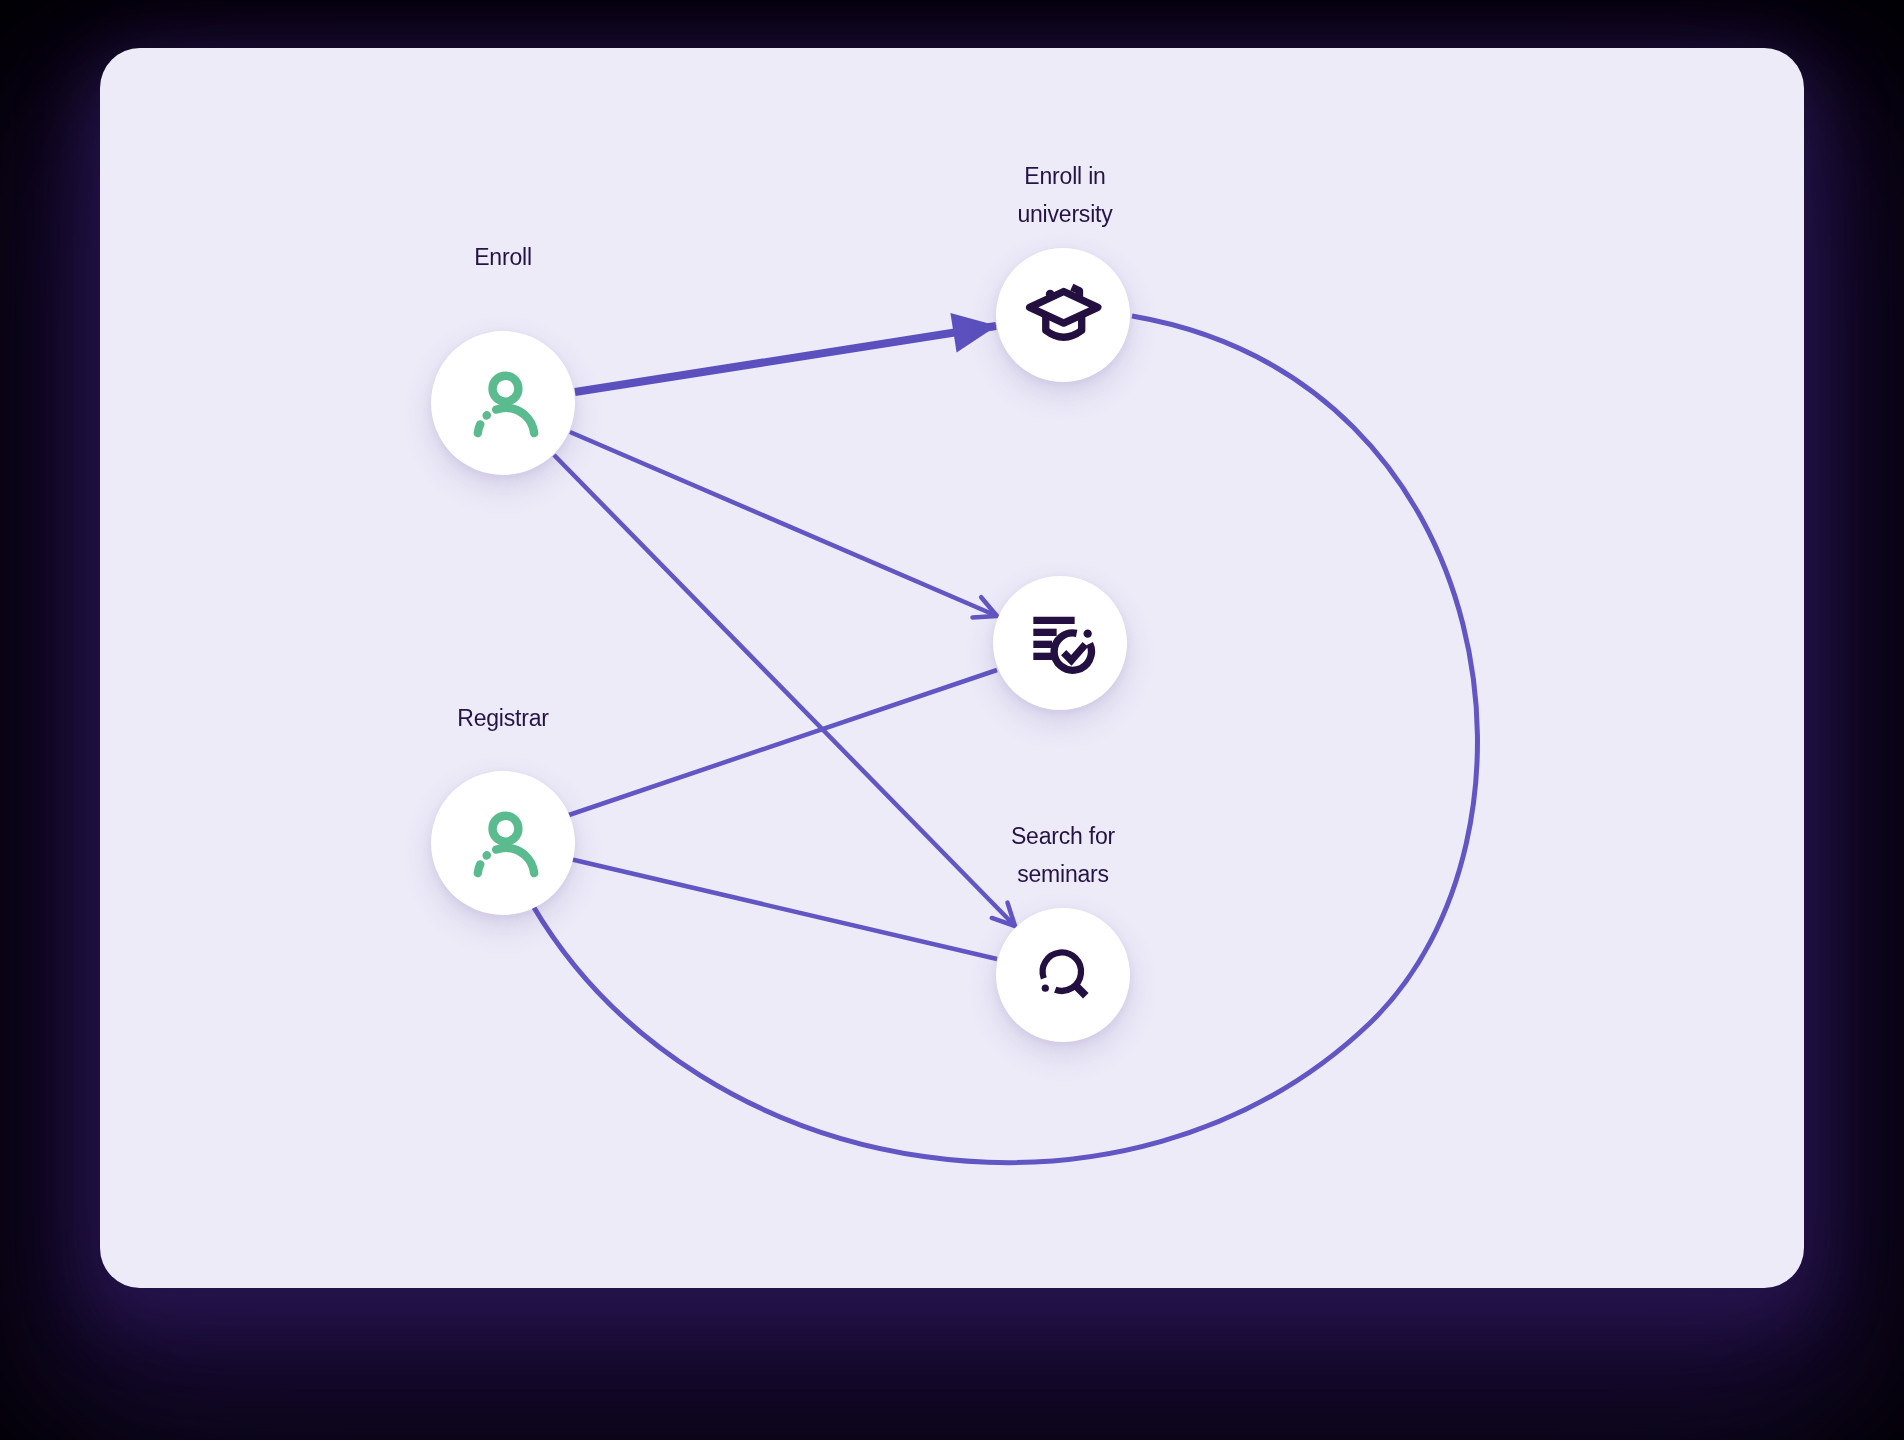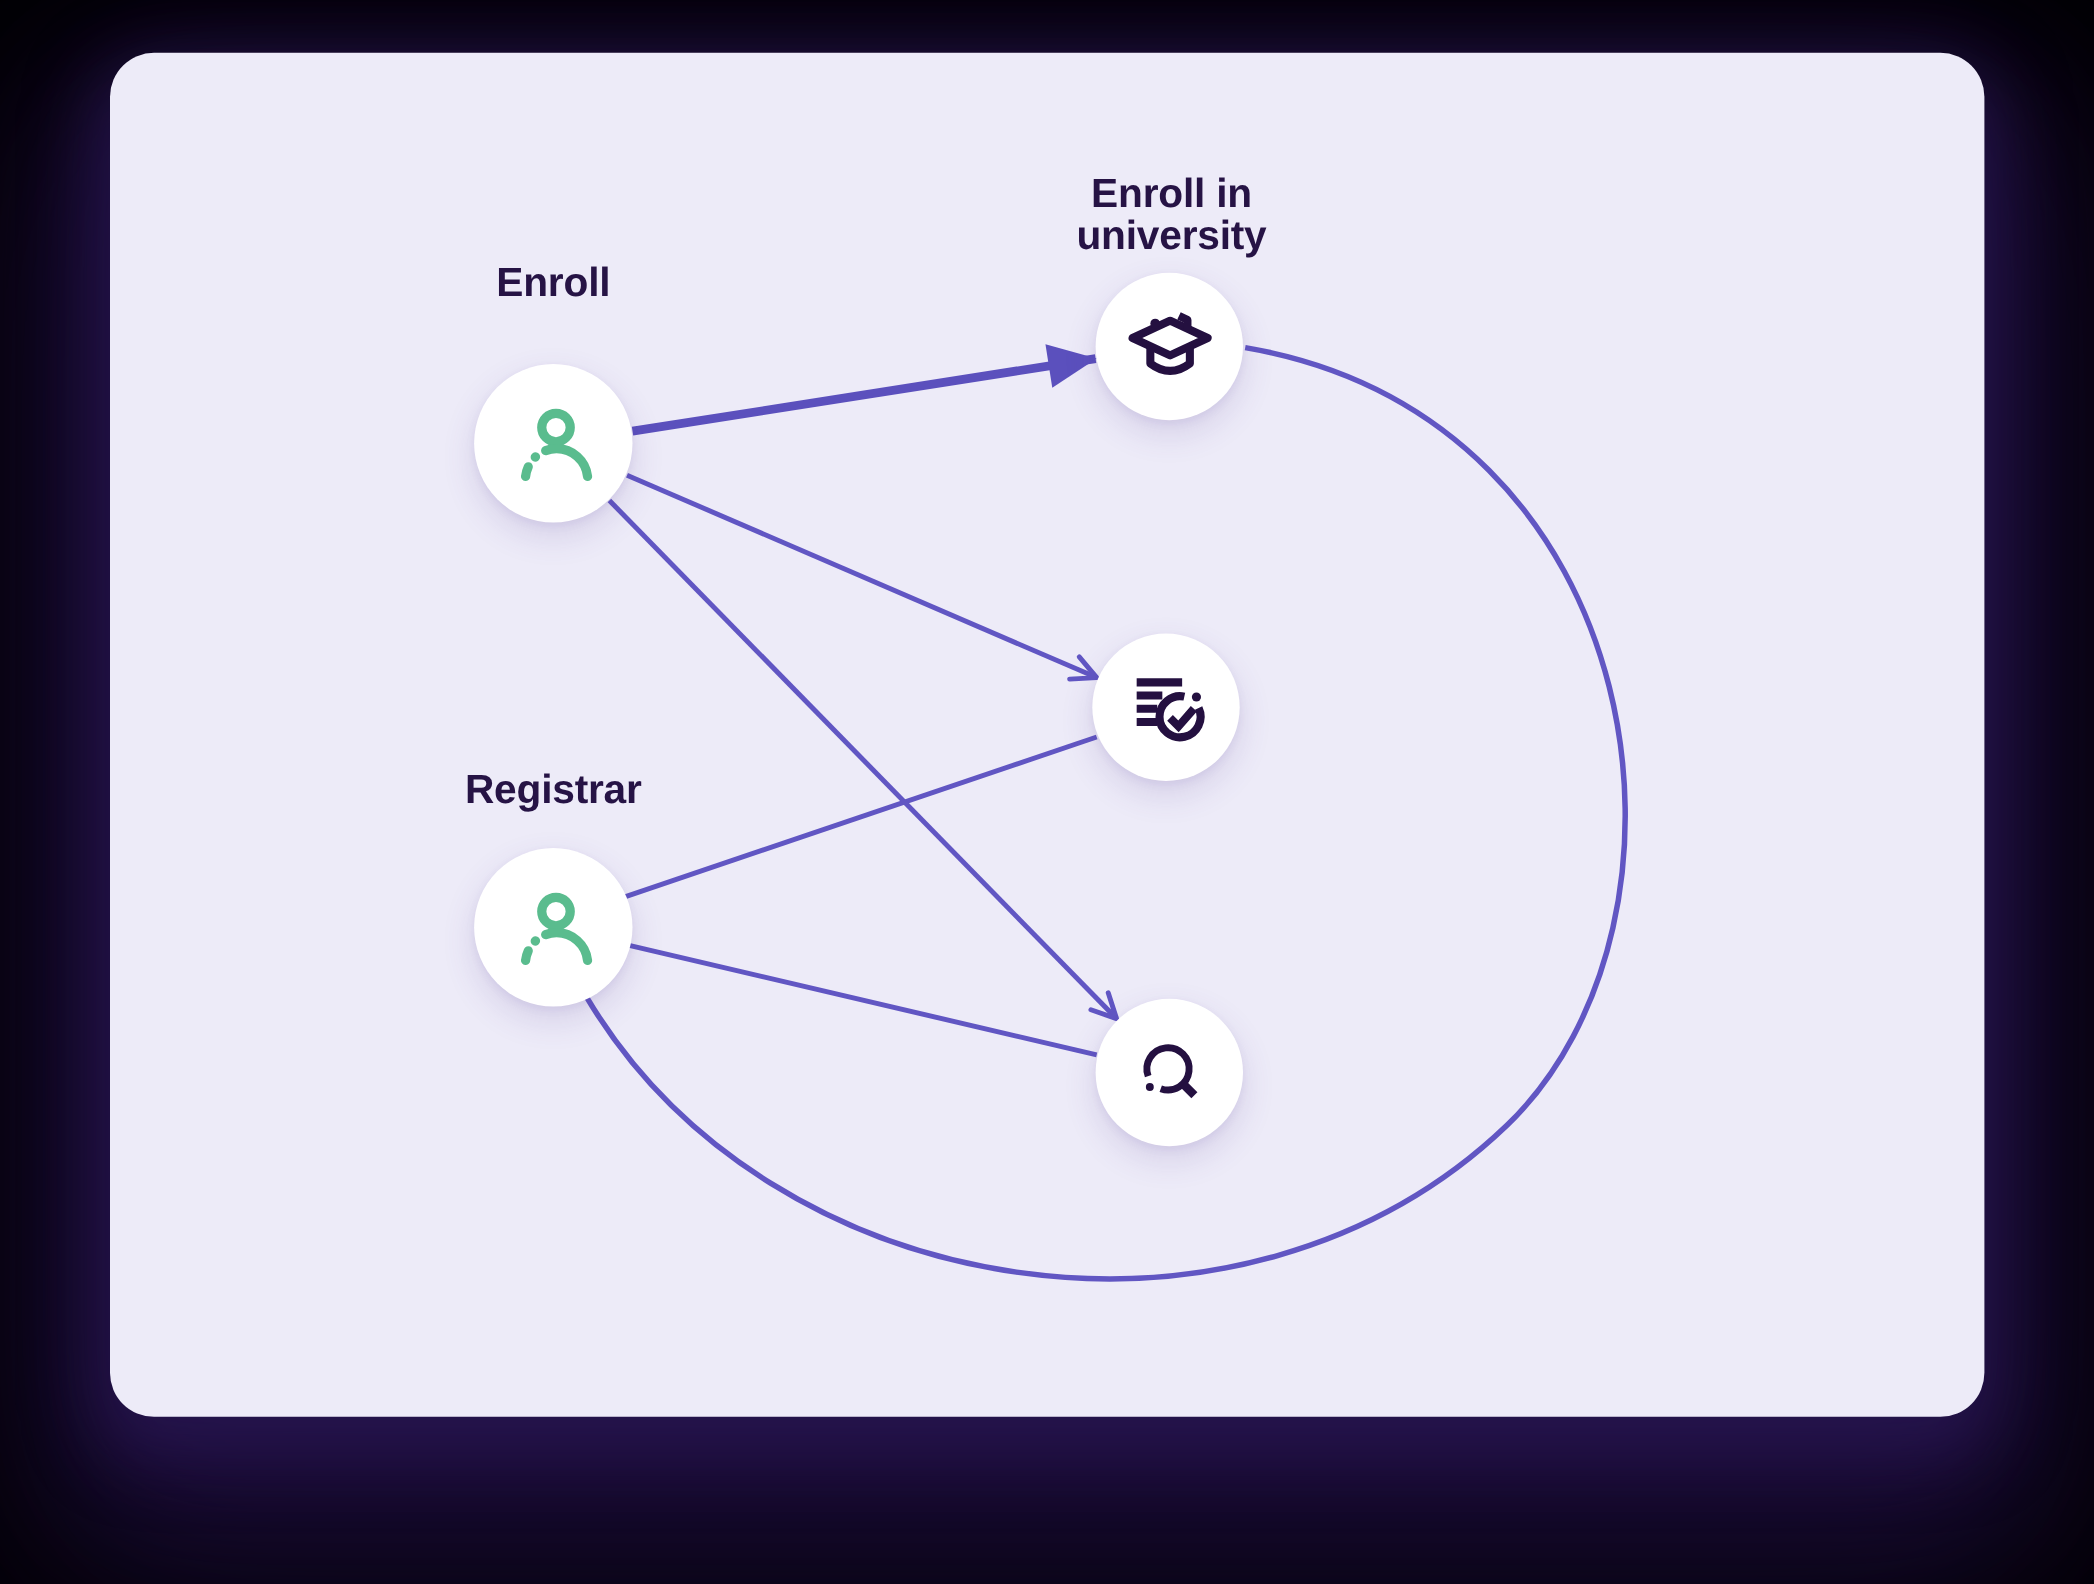--- a/index.html
+++ b/index.html
@@ -39,21 +39,21 @@
     position:absolute;border-radius:50%;
     background:var(--node_bg);
     display:flex;align-items:center;justify-content:center;
     box-shadow:0 12px 30px rgba(84,62,148,0.16), 0 3px 8px rgba(84,62,148,0.08);
   }
   .node.actor{width:144px;height:144px;}
   .node.usecase{width:134px;height:134px;}
   .node-label{
     position:absolute;transform:translateX(-50%);
     color:var(--text);
-    font-size:37px;font-weight:700;letter-spacing:-0.2px;
+    font-size:23px;font-weight:400;letter-spacing:-0.2px;
     line-height:38px;text-align:center;white-space:nowrap;
   }
   .node-label span{display:block;}
 </style>
 </head>
 <body>
 
 <div class="stage">
   <div class="card">
 
@@ -109,20 +109,24 @@
         <path d="M 4 5.2 H 16.4"></path>
         <path d="M 4 8.8 H 11"></path>
         <path d="M 4 12.4 H 9.6"></path>
         <path d="M 4 16 H 9.6"></path>
         <path d="M 20.9 12.2 A 5.6 5.6 0 1 1 17.0 9.1"></path>
         <circle cx="20.3" cy="9.2" r="1.25" fill="var(--usecase_icon)" stroke="none"></circle>
         <path d="M 13.1 14.9 L 15.4 17.2 L 19.6 12.4"></path>
       </svg>
     </div>
 
+    <div class="node-label" style="left:963px;top:769px">
+      <span>Search for</span>
+      <span>seminars</span>
+    </div>
     <div class="node usecase" style="left:896px;top:860px">
       <svg width="72" height="72" viewBox="0 0 24 24" fill="none" stroke="var(--usecase_icon)" stroke-width="2.1">
         <path d="M 5.6 13.1 A 6.4 6.4 0 1 1 9.4 16.9"></path>
         <circle cx="6.1" cy="16.4" r="1.2" fill="var(--usecase_icon)" stroke="none"></circle>
         <path d="M 16.2 15.5 L 19.6 18.9" stroke-width="2.6"></path>
       </svg>
     </div>
 
   </div>
 </div>

